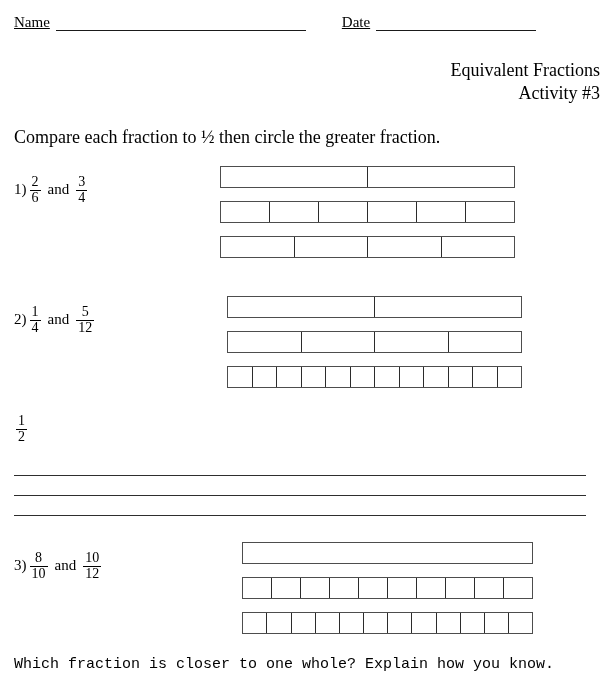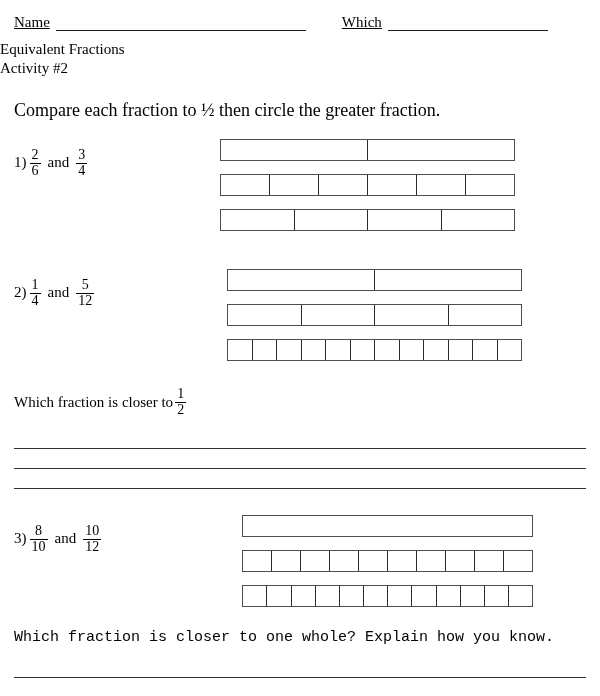--- a/index.html
+++ b/index.html
@@ -29,23 +29,23 @@
     border-bottom: 1px solid #1a1a1a;
     height: 14px;
     margin-left: 6px;
   }
   .nd-rule.name { width: 250px; }
   .nd-rule.date { width: 160px; }
   .nd-gap { width: 36px; }
 
   
   .title-block {
-    text-align: left;
-    margin-top: 9px;
-    font-size: 15px;
+    text-align: right;
+    margin-top: 28px;
+    font-size: 18px;
     line-height: 1.28;
   }
 
   
   .instruction {
     margin: 22px 0 0 14px;
     font-size: 18px;
   }
 
   
@@ -118,27 +118,27 @@
     height: 19px;
   }
 </style>
 </head>
 <body>
 
 <div class="namedate">
   <span class="nd-label">Name</span>
   <span class="nd-rule name"></span>
   <span class="nd-gap"></span>
-  <span class="nd-label">Which</span>
+  <span class="nd-label">Date</span>
   <span class="nd-rule date"></span>
 </div>
 
 <div class="title-block">
   <div>Equivalent Fractions</div>
-  <div>Activity #2</div>
+  <div>Activity #3</div>
 </div>
 
 <div class="instruction">Compare each fraction to ½ then circle the greater fraction.</div>
 
 <div class="problem">
   <div class="prob-label">
     <span class="prob-num">1)</span>
     <span class="frac">
       <span class="num">2</span>
       <span class="den">6</span>
@@ -206,21 +206,20 @@
         <div class="cell"></div>
         <div class="cell"></div>
         <div class="cell"></div>
         <div class="cell"></div>
         <div class="cell"></div>
       </div>
     </div>
 </div>
 
 <div class="question">
-  <span>Which fraction is closer to</span>
   <span class="frac">
     <span class="num">1</span>
     <span class="den">2</span>
   </span>
 </div>
 <div class="lines">
     <div class="wline"></div>
     <div class="wline"></div>
     <div class="wline"></div>
   </div>

